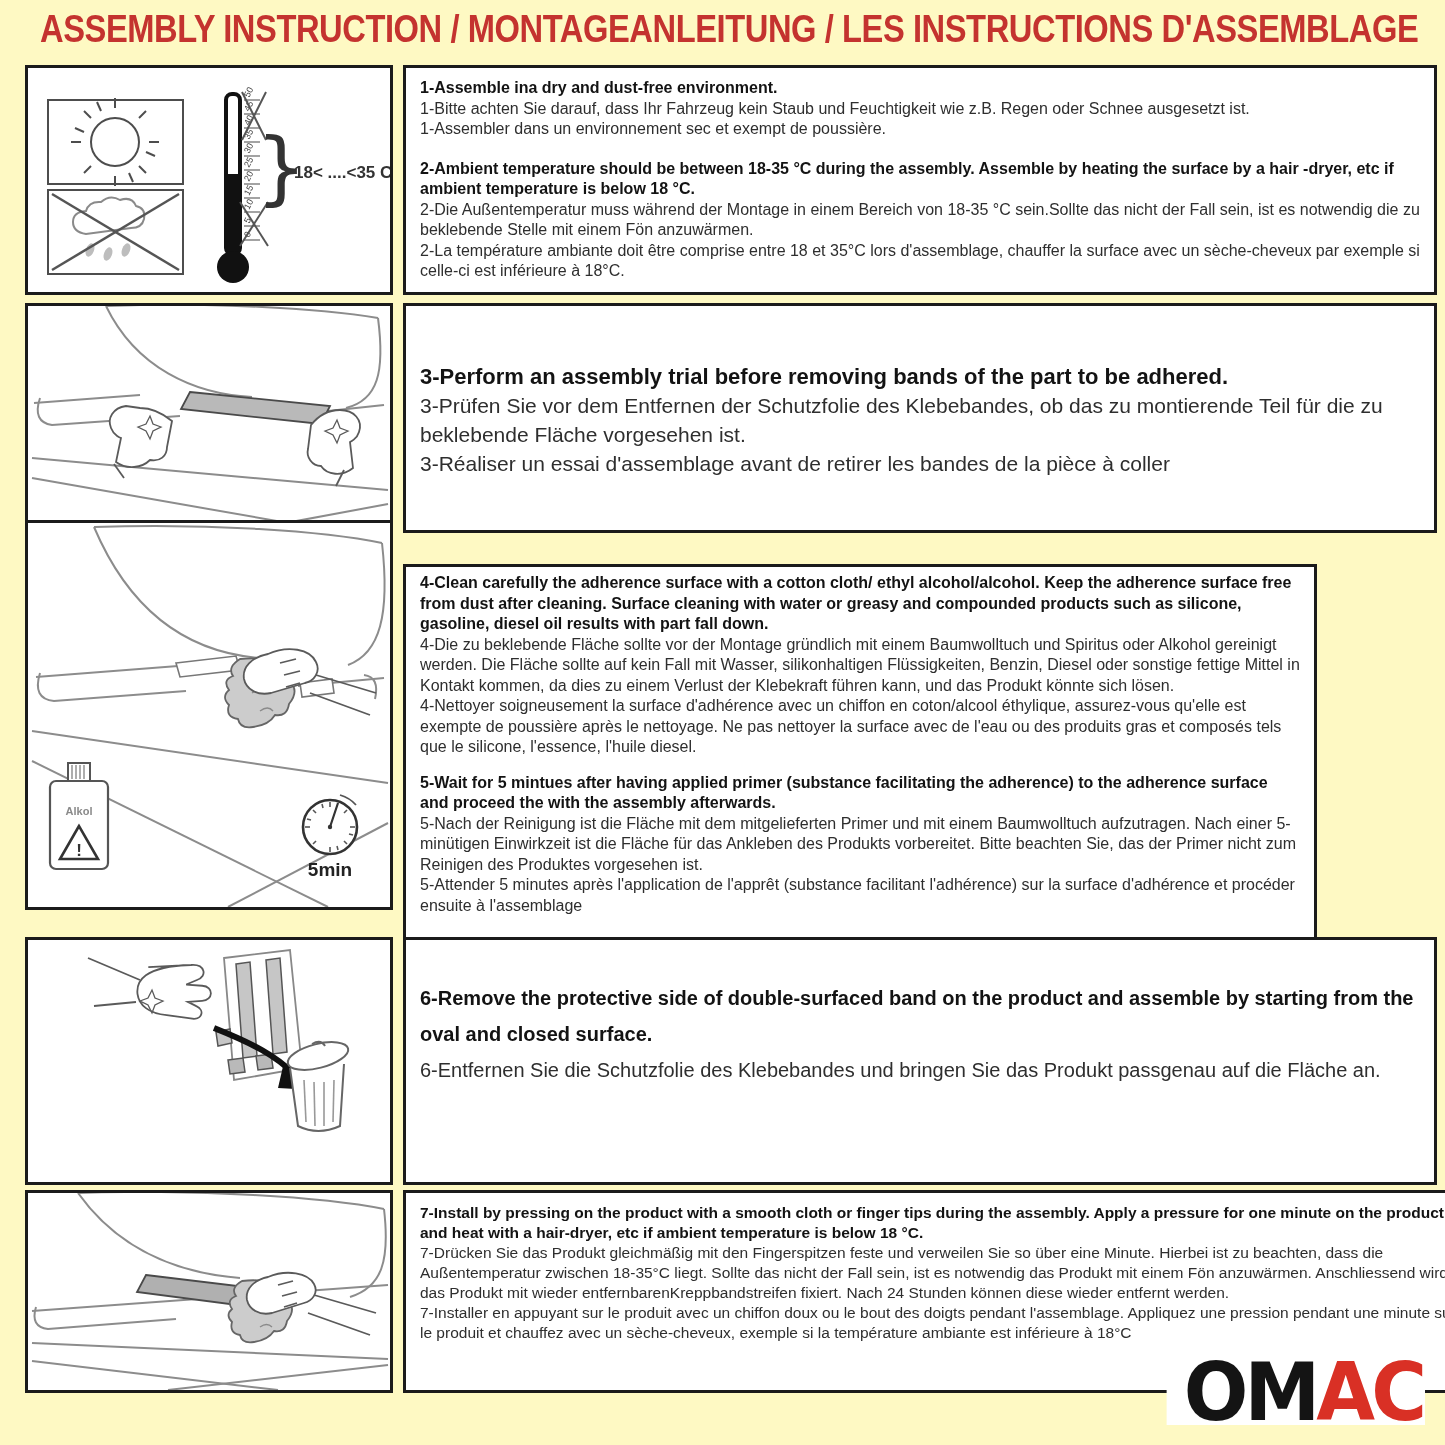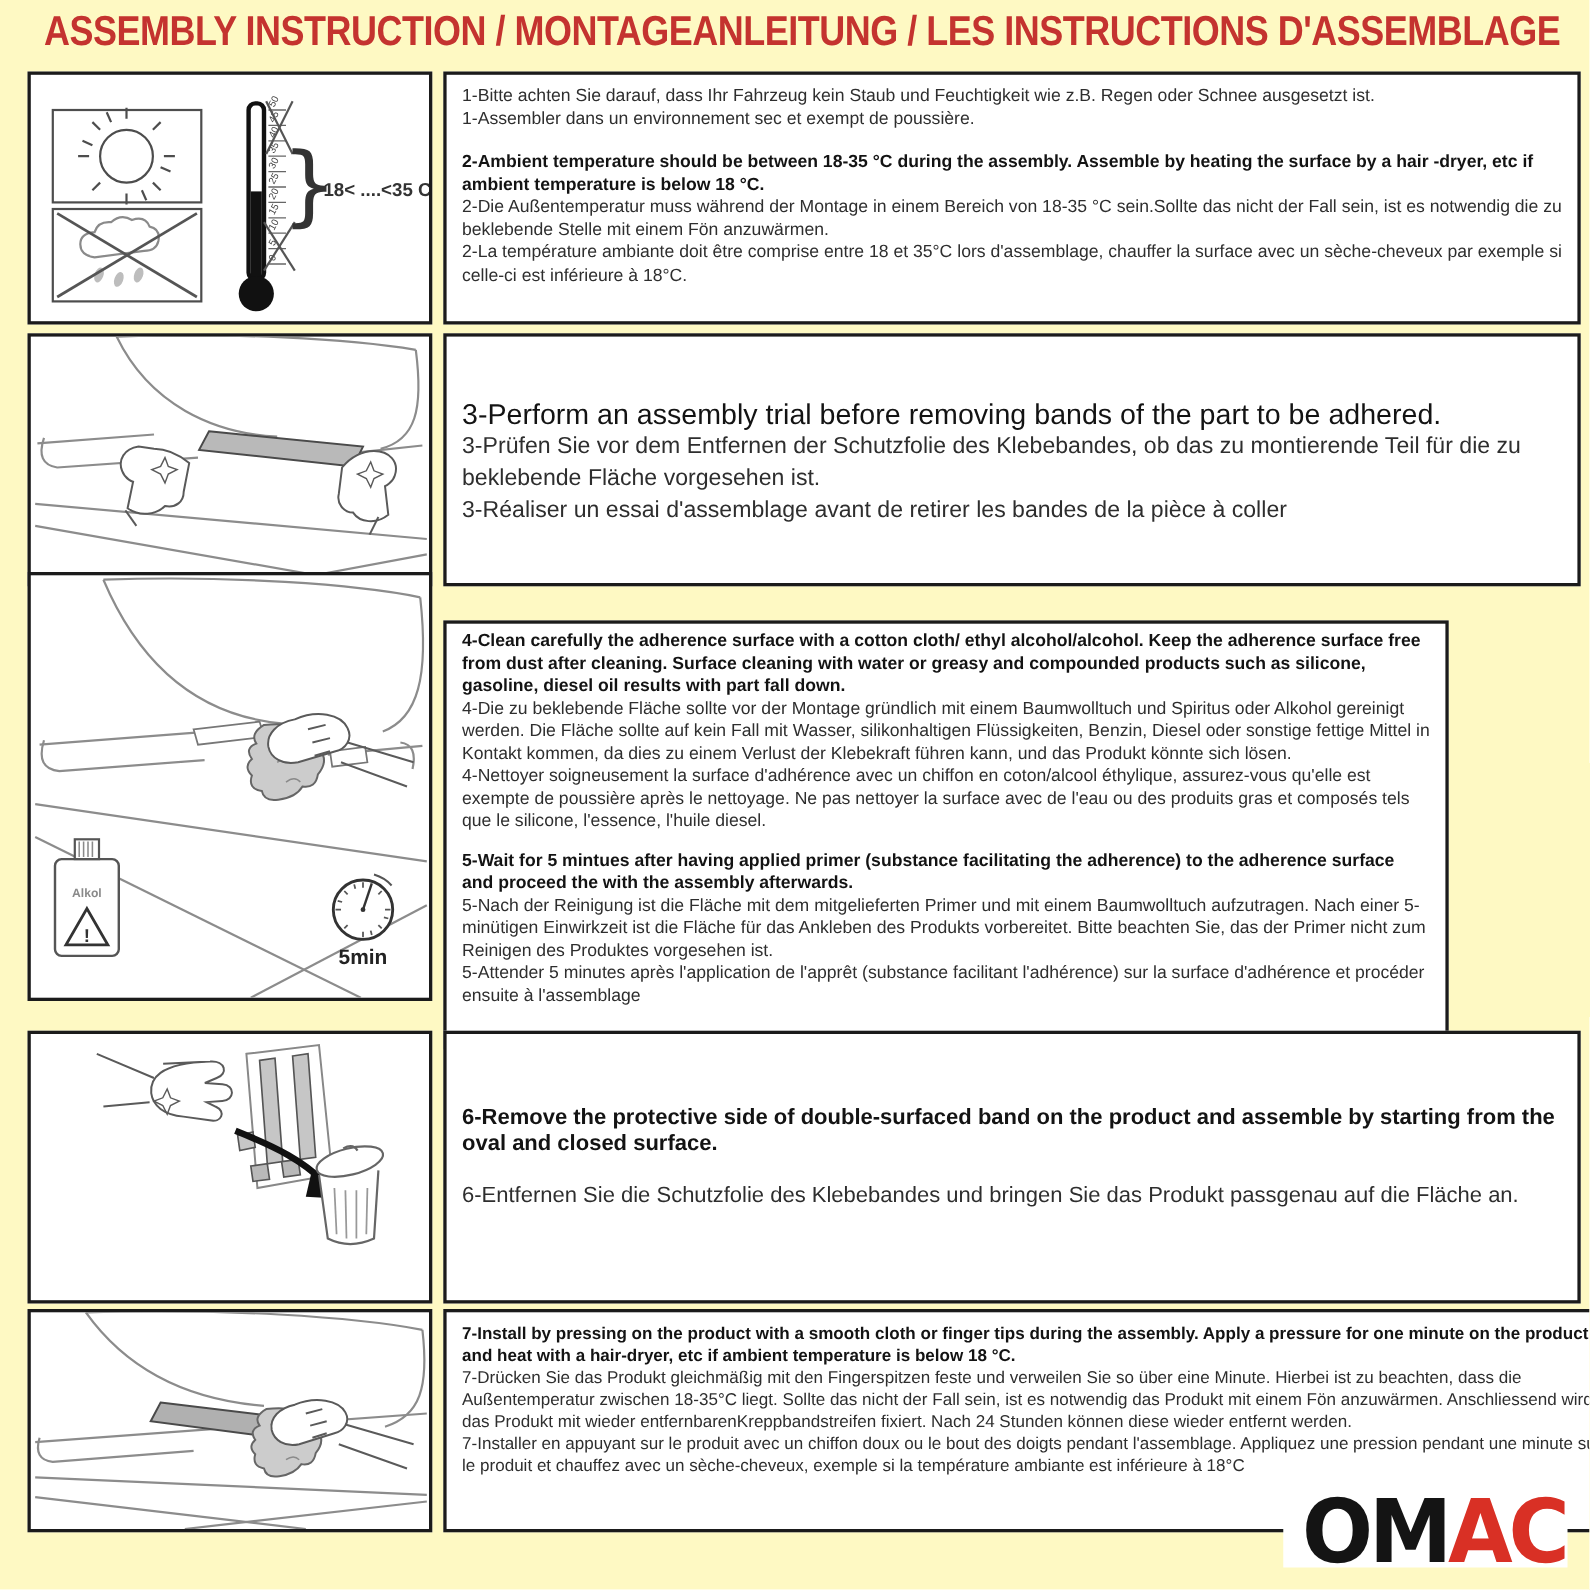--- a/index.html
+++ b/index.html
@@ -11,23 +11,23 @@
   .illu svg{display:block;width:100%;height:100%;font-family:"Liberation Sans",sans-serif;}
   .txt{padding:10px 14px 0 14px;}
   .txt p{margin:0;color:#2e2e2e;}
   .s-small p{font-size:16px;line-height:20.5px;}
   .s-small p.b{font-weight:700;color:#131313;}
   .gap{height:19px;}
   .s45{padding-top:6px;}
   .s45 .gap{height:15px;}
   .s3{padding-top:56px;}
   .s3 p{font-size:21px;line-height:29px;}
-  .s3 p.b{font-size:26px;font-weight:400;color:#131313;}
+  .s3 p.b{font-size:22px;font-weight:700;color:#131313;}
   .s6{padding-top:40px;}
-  .s6 p{font-size:20px;line-height:23px;margin-top:25px;}
+  .s6 p{font-size:20px;line-height:36px;}
   .s6 p.b{font-weight:800;color:#131313;}
   .s7 p{font-size:15.5px;line-height:20px;}
   .s7 p.b{font-weight:700;color:#131313;}
   .logo{position:absolute;right:20px;bottom:20px;background:#fff;padding:2px 2px 2px 18px;
         font-weight:800;font-size:80px;letter-spacing:-4px;line-height:60px;
         font-family:"DejaVu Sans",sans-serif;transform:scaleX(0.95);transform-origin:100% 50%;}
   .logo .bk{color:#141414;}
   .logo .rd{color:#d93025;}
 </style>
 </head>
@@ -108,20 +108,21 @@
             <line x1="238" y1="24" x2="214" y2="72"></line>
           <line x1="212" y1="134" x2="240" y2="178"></line>
             <line x1="240" y1="134" x2="212" y2="178"></line>
         </g>
         <text x="228" y="127" font-size="80" fill="#333" font-family="DejaVu Sans, sans-serif">}</text>
         <text x="266" y="110" font-size="17" font-weight="600" fill="#333">18&lt; ....&lt;35 C</text>
       </g>
     </svg>
   </div>
   <div class="box txt s-small" style="left:403px;top:65px;width:1034px;height:230px">
+    <p class="b">1-Assemble ina dry and dust-free environment.</p>
     <p>1-Bitte achten Sie darauf, dass Ihr Fahrzeug kein Staub und Feuchtigkeit wie z.B. Regen oder Schnee ausgesetzt ist.</p>
     <p>1-Assembler dans un environnement sec et exempt de poussière.</p>
     <div class="gap"></div>
     <p class="b">2-Ambient temperature should be between 18-35 °C  during the assembly. Assemble by heating the surface by a hair -dryer, etc if ambient temperature is below 18 °C.</p>
     <p>2-Die Außentemperatur muss während der Montage in einem Bereich von 18-35 °C  sein.Sollte das nicht der Fall sein, ist es notwendig die zu beklebende Stelle mit einem Fön anzuwärmen.</p>
     <p>2-La température ambiante doit être comprise entre 18 et 35°C lors d'assemblage, chauffer la surface avec un sèche-cheveux par exemple si celle-ci est inférieure à 18°C.</p>
   </div>
 
   <div class="box illu" style="left:25px;top:303px;width:368px;height:230px">
     <svg viewBox="0 0 362 224">

